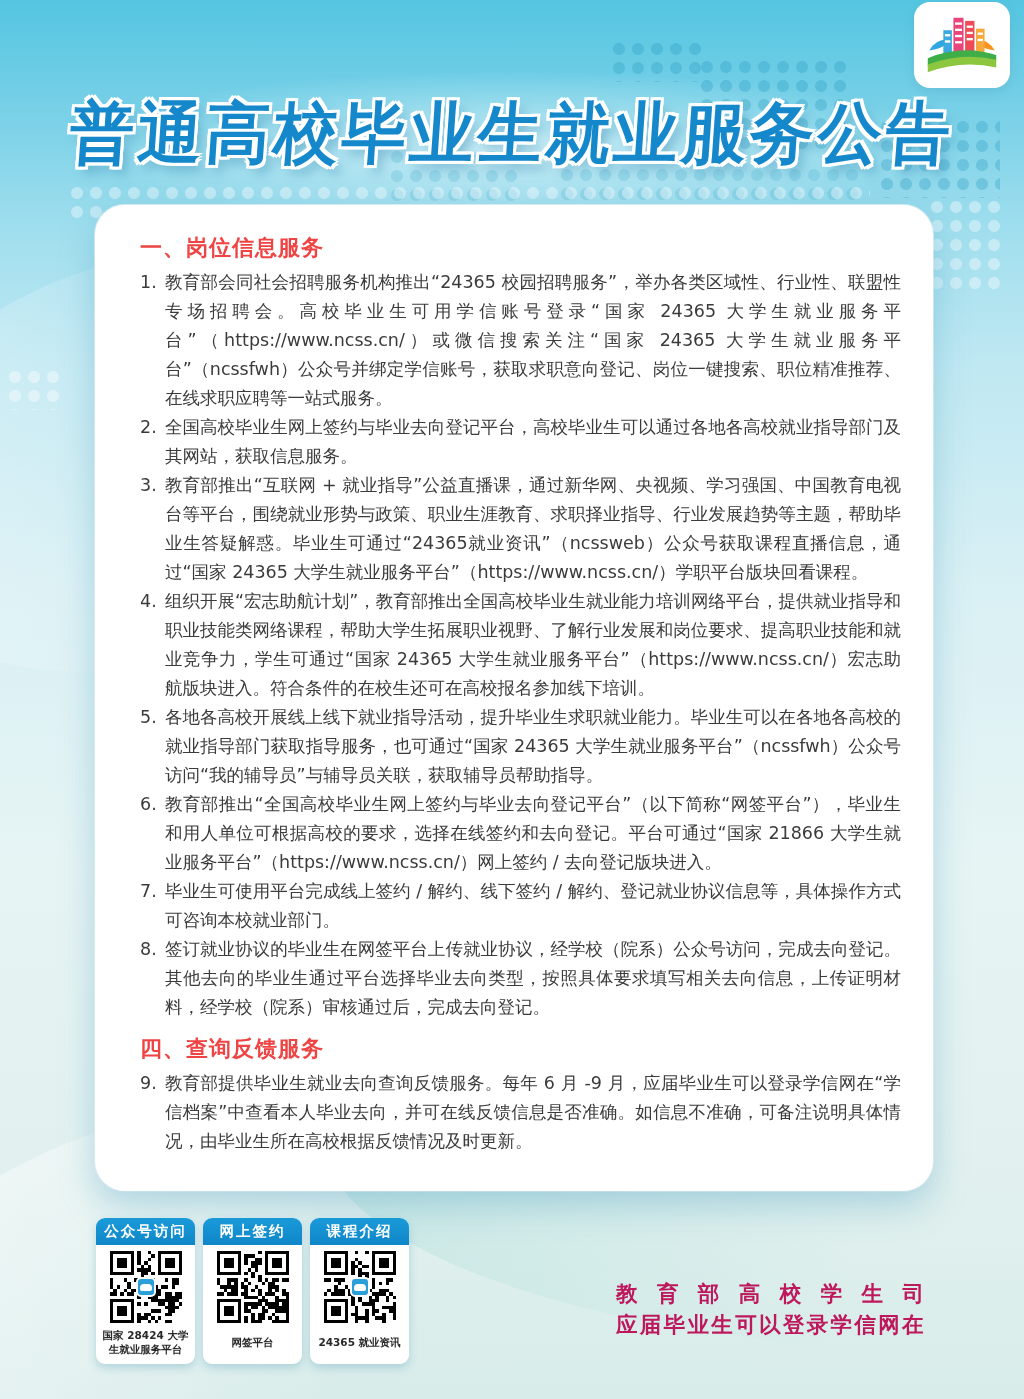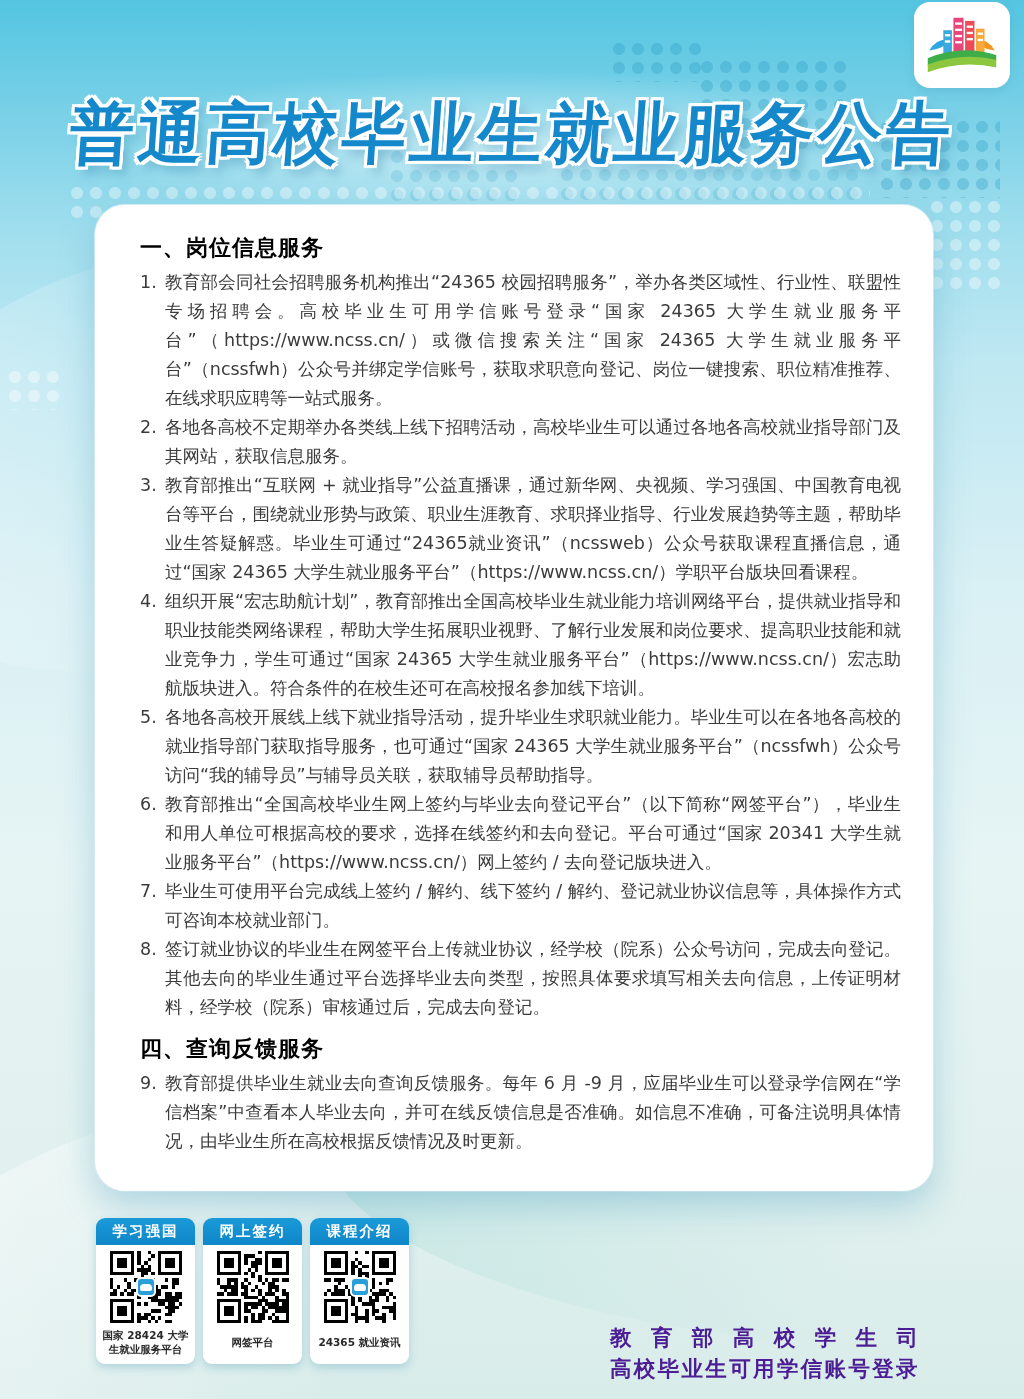--- a/index.html
+++ b/index.html
@@ -54,21 +54,21 @@
   }
   
   .card{
     position:absolute;left:95px;top:205px;width:838px;height:986px;
     background:#ffffff;border-radius:30px;
     box-shadow:0 14px 34px rgba(80,160,195,.38),0 0 0 1px rgba(255,255,255,.65);
     padding:30px 32px 18px 45px;box-sizing:border-box;overflow:hidden;
   }
   .section h2{
     margin:14px 0 7px 0;font-size:22px;line-height:26px;font-weight:bold;
-    color:#000000;letter-spacing:1px;
+    color:#ef4444;letter-spacing:1px;
   }
   .section:first-child h2{margin-top:0;}
   .item{display:flex;font-size:17.5px;line-height:29px;color:#3b3b3b;}
   .item .num{flex:0 0 25px;text-align:left;}
   .item .txt{flex:1;text-align:justify;}
   
   .qr-row{position:absolute;left:96px;top:1218px;display:flex;gap:8px;}
   .qr-card{
     width:99px;height:146px;background:#ffffff;border-radius:9px;
     box-shadow:0 4px 9px rgba(70,150,180,.30);overflow:hidden;
@@ -85,21 +85,21 @@
     position:absolute;left:26px;top:26px;width:20px;height:20px;background:#2a9fd8;
     border:2px solid #fff;border-radius:5px;box-sizing:border-box;
     display:flex;align-items:center;justify-content:center;
   }
   .qr-center span{display:block;width:12px;height:7px;background:#fff;
     border-radius:4px 4px 2px 2px;}
   .qr-caption{
     flex:1;display:flex;align-items:center;justify-content:center;text-align:center;
     font-size:10.5px;font-weight:bold;color:#2a2a2a;line-height:1.3;padding:1px 3px 3px;
   }
-  .org{position:absolute;right:106px;top:1278px;width:308px;color:#4c1d95;margin-top:44px;}
+  .org{position:absolute;right:100px;top:1278px;width:308px;color:#be185d;}
   .org .org1{font-size:21.5px;font-weight:bold;line-height:31px;
     text-align:justify;text-align-last:justify;}
   .org .org2{font-size:21.5px;font-weight:bold;line-height:31px;letter-spacing:.4px;
     text-align:justify;text-align-last:justify;}
 </style>
 </head>
 <body>
 
 <div class="poster">
   <div class="bg"></div>
@@ -149,41 +149,41 @@
   <div class="card">
     <div id="sections">
         <div class="section">
           <h2>一、岗位信息服务</h2>
           <div class="item">
             <span class="num">1.</span>
             <span class="txt">教育部会同社会招聘服务机构推出“24365 校园招聘服务”，举办各类区域性、行业性、联盟性专场招聘会。高校毕业生可用学信账号登录“国家 24365 大学生就业服务平台”（https://www.ncss.cn/）或微信搜索关注“国家 24365 大学生就业服务平台”（ncssfwh）公众号并绑定学信账号，获取求职意向登记、岗位一键搜索、职位精准推荐、在线求职应聘等一站式服务。</span>
           </div>
           <div class="item">
             <span class="num">2.</span>
-            <span class="txt">各地各高校不定期举办各类线上线下招聘活动，高校毕业生可以通过各地各高校就业指导部门及其网站，获取信息服务。</span>
+            <span class="txt">全国高校毕业生网上签约与毕业去向登记平台，高校毕业生可以通过各地各高校就业指导部门及其网站，获取信息服务。</span>
           </div>
         </div>
         <div class="section">
           <div class="item">
             <span class="num">3.</span>
             <span class="txt">教育部推出“互联网 + 就业指导”公益直播课，通过新华网、央视频、学习强国、中国教育电视台等平台，围绕就业形势与政策、职业生涯教育、求职择业指导、行业发展趋势等主题，帮助毕业生答疑解惑。毕业生可通过“24365就业资讯”（ncssweb）公众号获取课程直播信息，通过“国家 24365 大学生就业服务平台”（https://www.ncss.cn/）学职平台版块回看课程。</span>
           </div>
           <div class="item">
             <span class="num">4.</span>
             <span class="txt">组织开展“宏志助航计划”，教育部推出全国高校毕业生就业能力培训网络平台，提供就业指导和职业技能类网络课程，帮助大学生拓展职业视野、了解行业发展和岗位要求、提高职业技能和就业竞争力，学生可通过“国家 24365 大学生就业服务平台”（https://www.ncss.cn/）宏志助航版块进入。符合条件的在校生还可在高校报名参加线下培训。</span>
           </div>
           <div class="item">
             <span class="num">5.</span>
             <span class="txt">各地各高校开展线上线下就业指导活动，提升毕业生求职就业能力。毕业生可以在各地各高校的就业指导部门获取指导服务，也可通过“国家 24365 大学生就业服务平台”（ncssfwh）公众号访问“我的辅导员”与辅导员关联，获取辅导员帮助指导。</span>
           </div>
         </div>
         <div class="section">
           <div class="item">
             <span class="num">6.</span>
-            <span class="txt">教育部推出“全国高校毕业生网上签约与毕业去向登记平台”（以下简称“网签平台”），毕业生和用人单位可根据高校的要求，选择在线签约和去向登记。平台可通过“国家 20341 大学生就业服务平台”（https://www.ncss.cn/）网上签约 / 去向登记版块进入。</span>
+            <span class="txt">教育部推出“全国高校毕业生网上签约与毕业去向登记平台”（以下简称“网签平台”），毕业生和用人单位可根据高校的要求，选择在线签约和去向登记。平台可通过“国家 21866 大学生就业服务平台”（https://www.ncss.cn/）网上签约 / 去向登记版块进入。</span>
           </div>
           <div class="item">
             <span class="num">7.</span>
             <span class="txt">毕业生可使用平台完成线上签约 / 解约、线下签约 / 解约、登记就业协议信息等，具体操作方式可咨询本校就业部门。</span>
           </div>
           <div class="item">
             <span class="num">8.</span>
             <span class="txt">签订就业协议的毕业生在网签平台上传就业协议，经学校（院系）公众号访问，完成去向登记。其他去向的毕业生通过平台选择毕业去向类型，按照具体要求填写相关去向信息，上传证明材料，经学校（院系）审核通过后，完成去向登记。</span>
           </div>
         </div>
@@ -192,21 +192,21 @@
           <div class="item">
             <span class="num">9.</span>
             <span class="txt">教育部提供毕业生就业去向查询反馈服务。每年 6 月 -9 月，应届毕业生可以登录学信网在“学信档案”中查看本人毕业去向，并可在线反馈信息是否准确。如信息不准确，可备注说明具体情况，由毕业生所在高校根据反馈情况及时更新。</span>
           </div>
         </div>
       </div>
   </div>
 
   <div class="qr-row" id="qrRow">
       <div class="qr-card">
-        <div class="qr-tab">学习强国</div>
+        <div class="qr-tab">公众号访问</div>
         <div class="qr-box">
           <svg viewBox="0 0 21 21" shape-rendering="crispEdges" fill="#000">
             <rect x="8" y="0" width="1" height="1"></rect>
             <rect x="11" y="0" width="1" height="1"></rect>
             <rect x="8" y="1" width="1" height="1"></rect>
             <rect x="12" y="1" width="1" height="1"></rect>
             <rect x="8" y="2" width="1" height="1"></rect>
             <rect x="11" y="2" width="1" height="1"></rect>
             <rect x="8" y="3" width="1" height="1"></rect>
             <rect x="10" y="3" width="1" height="1"></rect>
@@ -611,15 +611,15 @@
           <div class="qr-center">
             <span></span>
           </div>
         </div>
         <div class="qr-caption">24365 就业资讯</div>
       </div>
     </div>
 
   <div class="org">
     <div class="org1">教育部高校学生司</div>
-    <div class="org2">高校毕业生可用学信账号登录</div>
+    <div class="org2">应届毕业生可以登录学信网在</div>
   </div>
 </div>
 
 </body></html>

